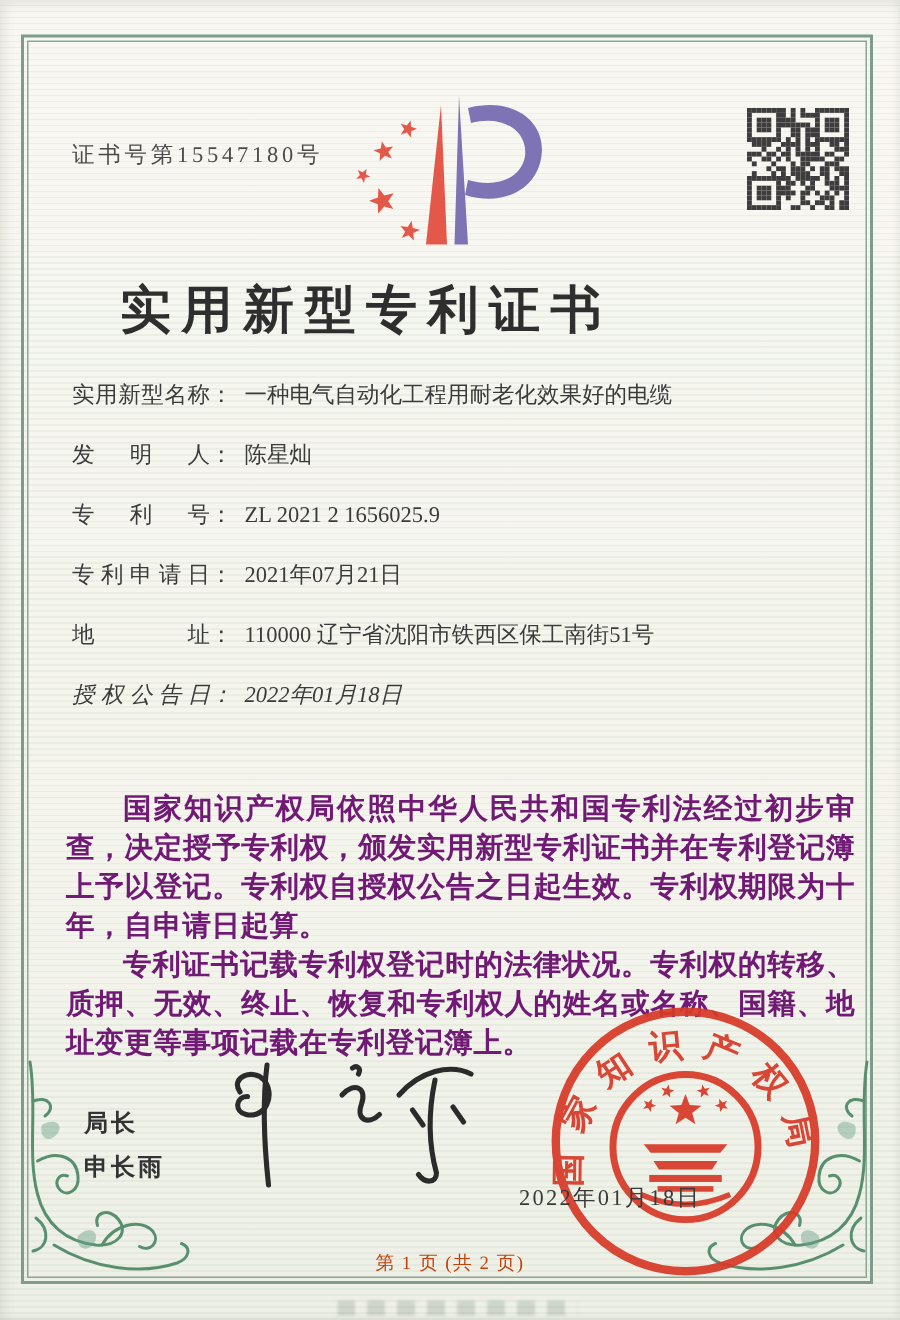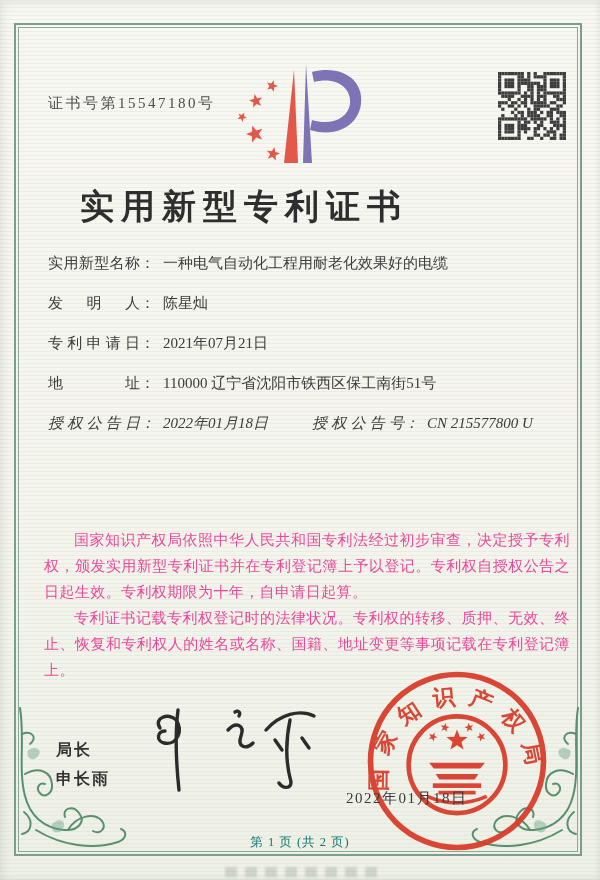--- a/index.html
+++ b/index.html
@@ -39,38 +39,38 @@
   .field{height:40px;white-space:nowrap;}
   .flabel{
     display:inline-block;width:92px;vertical-align:top;
     text-align:justify;text-align-last:justify;
   }
   .colon{display:inline-block;margin-right:8px;}
   .grant-row{display:flex;height:40px;white-space:nowrap;font-style:italic;}
   .grant-second{margin-left:44px;}
   .paragraphs{
     position:absolute;left:44px;top:527px;width:526px;
-    font-size:15px;line-height:26px;color:#ec4899;letter-spacing:0.4px;text-align:justify;
+    font-size:19px;line-height:26px;color:#701a75;letter-spacing:0.4px;text-align:justify;font-weight:bold;
   }
   .paragraphs p{margin:0;text-indent:2em;}
   .signer{
     position:absolute;left:56px;top:735px;color:#333;
     font-family:"Liberation Sans","DejaVu Sans",sans-serif;
     font-size:16px;font-weight:600;line-height:29px;letter-spacing:2px;
   }
   .signature{position:absolute;left:138px;top:700px;width:196px;height:96px;}
   .seal{position:absolute;left:364px;top:668px;width:186px;height:186px;opacity:0.93;}
   .seal-ring-text{font-size:24px;font-weight:700;letter-spacing:13px;fill:#d83a28;
     font-family:"Liberation Serif","DejaVu Serif",serif;}
   .seal-date{
     position:absolute;left:346px;top:789px;font-size:15px;color:#3a3a3a;letter-spacing:1.5px;
   }
   .page-footer{
     position:absolute;left:0;top:834px;width:600px;text-align:center;
-    font-size:12.5px;color:#0f766e;letter-spacing:1px;
+    font-size:12.5px;color:#c2410c;letter-spacing:1px;
   }
   .ornament{position:absolute;width:118px;height:152px;}
   .ornament.left{left:12px;top:704px;}
   .ornament.right{left:468px;top:704px;transform:scaleX(-1);}
   .ghost-strip{
     position:absolute;left:225px;top:867px;width:160px;height:10px;opacity:0.45;filter:blur(1px);
     background:repeating-linear-gradient(90deg, rgba(110,130,115,0.55) 0 12px, transparent 12px 20px);
   }
 </style>
 </head>
@@ -395,31 +395,31 @@
 <div class="title">实用新型专利证书</div>
 
 <div class="fields">
   <div class="field">
     <span class="flabel">实用新型名称</span><span class="colon">：</span><span class="fvalue">一种电气自动化工程用耐老化效果好的电缆</span>
   </div>
   <div class="field">
     <span class="flabel">发明人</span><span class="colon">：</span><span class="fvalue">陈星灿</span>
   </div>
   <div class="field">
+    <span class="flabel">专利号</span><span class="colon">：</span><span class="fvalue">ZL 2021 2 1656025.9</span>
+  </div>
+  <div class="field">
     <span class="flabel">专利申请日</span><span class="colon">：</span><span class="fvalue">2021年07月21日</span>
   </div>
   <div class="field">
     <span class="flabel">地址</span><span class="colon">：</span><span class="fvalue">110000 辽宁省沈阳市铁西区保工南街51号</span>
   </div>
   <div class="grant-row">
     <div>
       <span class="flabel">授权公告日</span><span class="colon">：</span><span class="fvalue">2022年01月18日</span>
-    </div>
-    <div class="grant-second">
-      <span class="flabel">授权公告号</span><span class="colon">：</span><span class="fvalue">CN 215577800 U</span>
     </div>
   </div>
 </div>
 
 <div class="paragraphs">
   <p>国家知识产权局依照中华人民共和国专利法经过初步审查，决定授予专利权，颁发实用新型专利证书并在专利登记簿上予以登记。专利权自授权公告之日起生效。专利权期限为十年，自申请日起算。</p>
   <p>专利证书记载专利权登记时的法律状况。专利权的转移、质押、无效、终止、恢复和专利权人的姓名或名称、国籍、地址变更等事项记载在专利登记簿上。</p>
 </div>
 
 <div class="signer">

